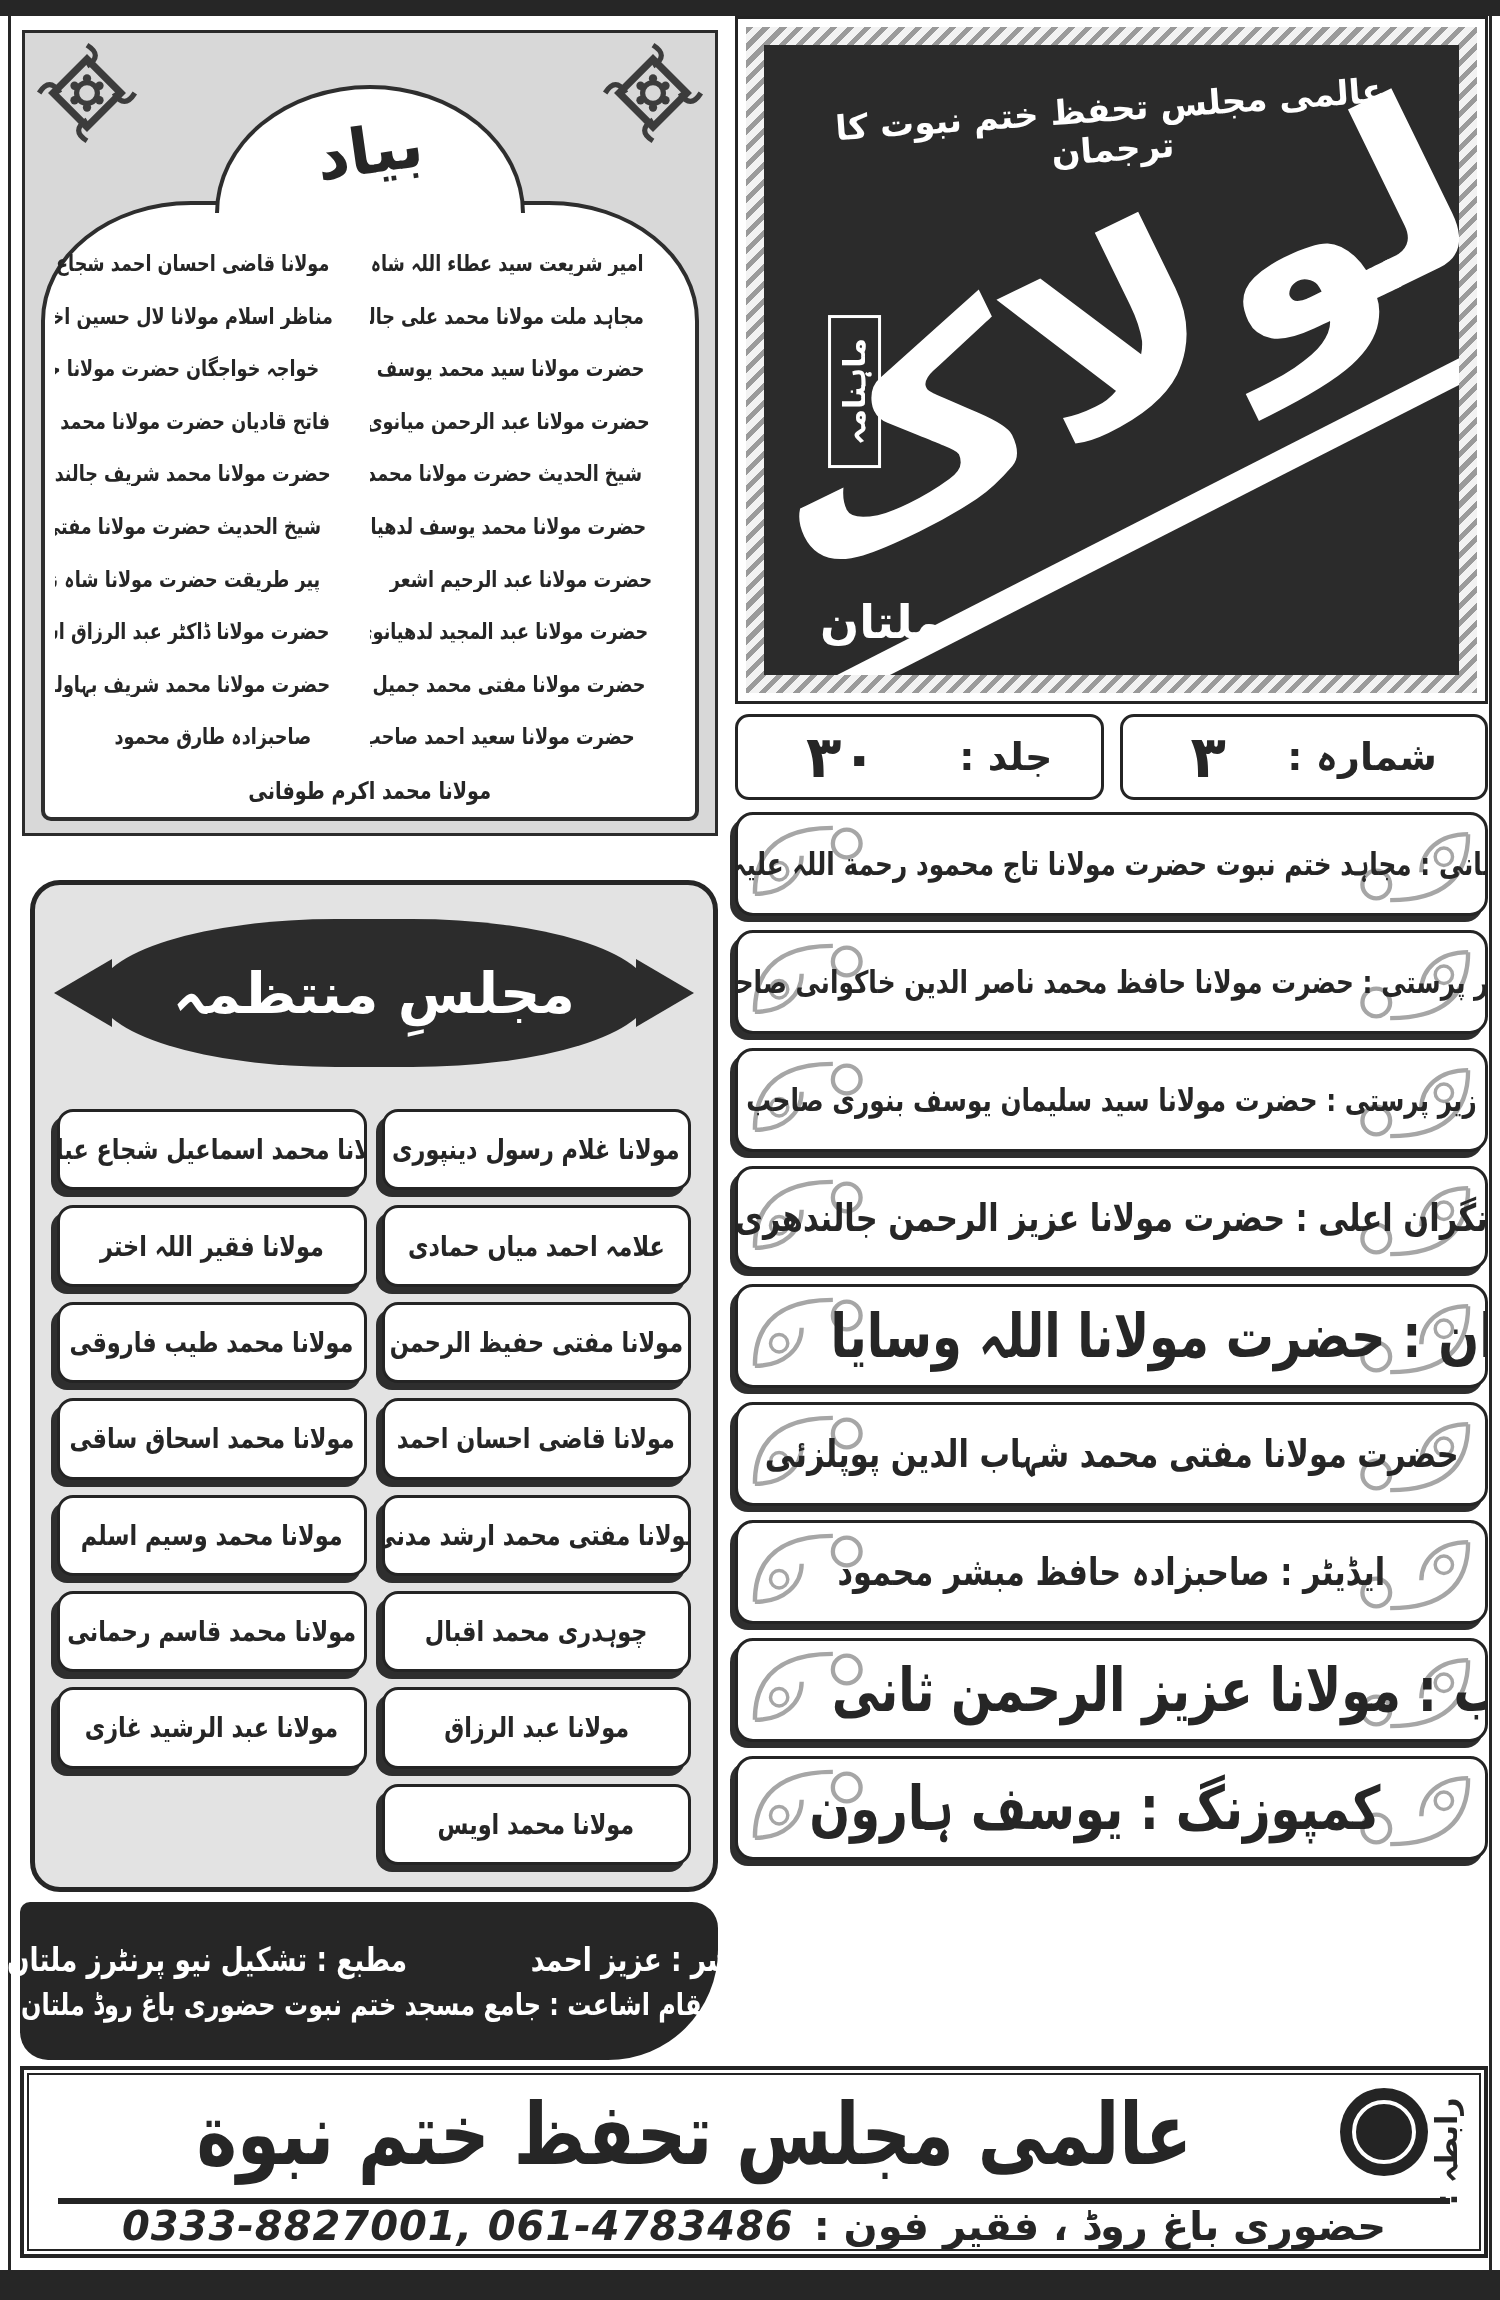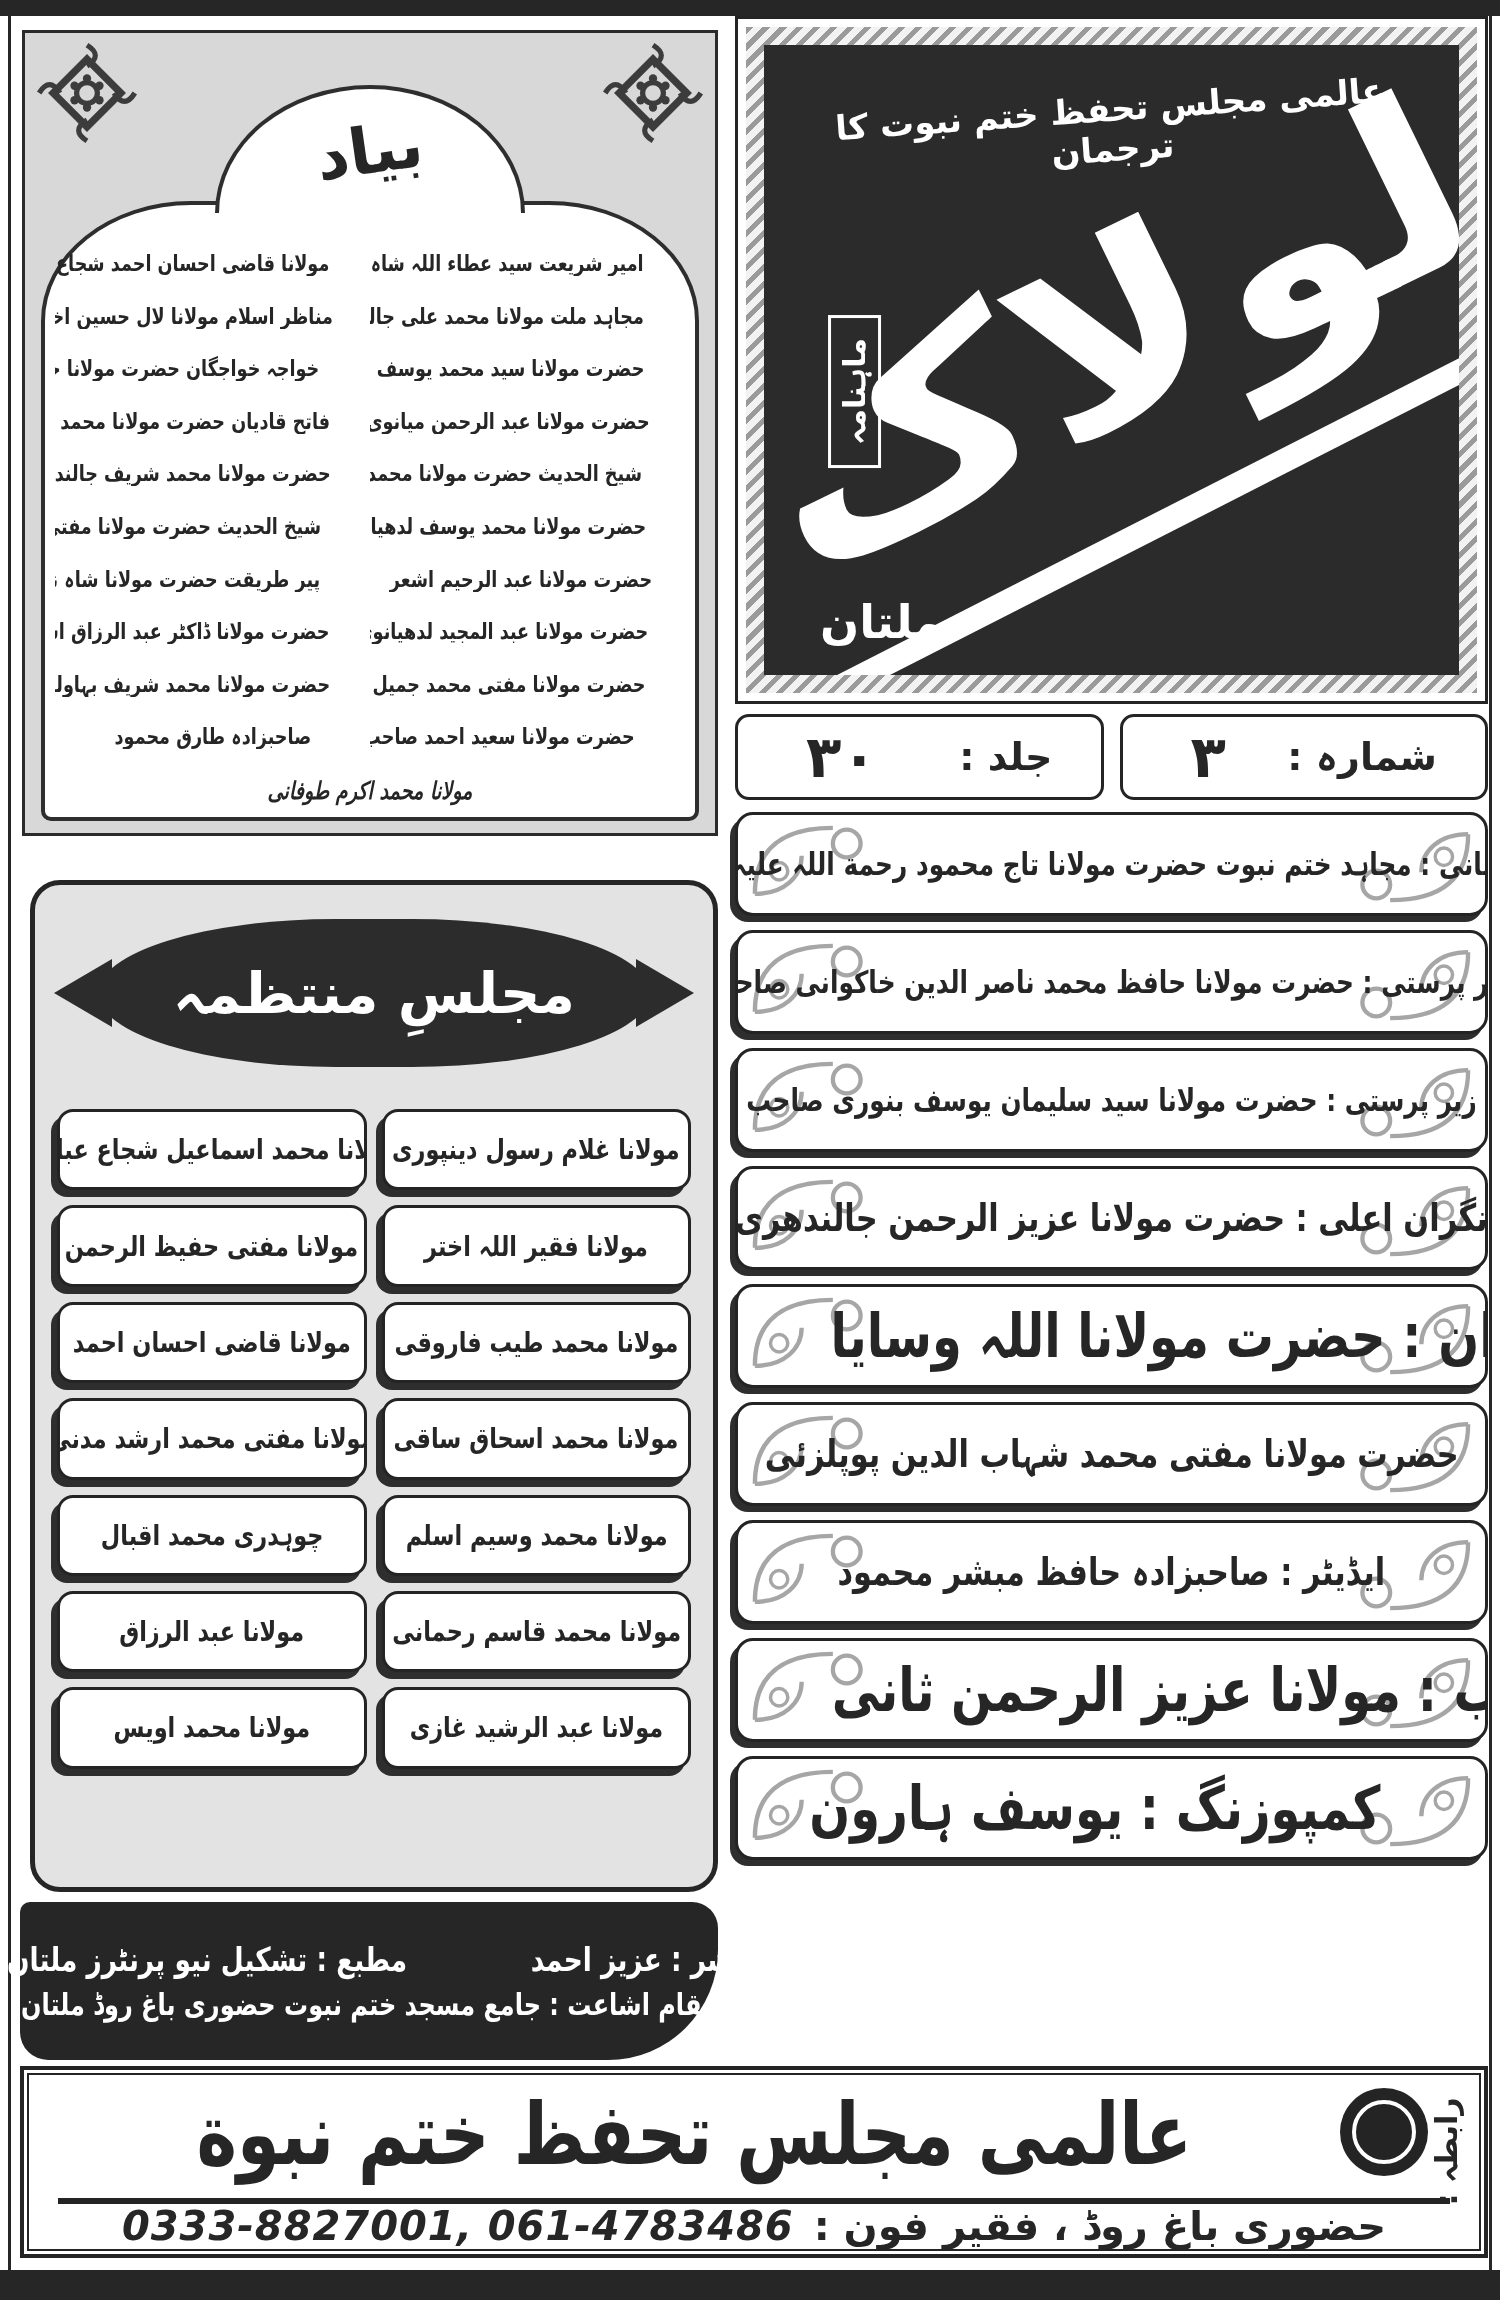--- a/index.html
+++ b/index.html
@@ -32,21 +32,21 @@
   .bump .hdr { font-size:64px; font-weight:bold; transform:rotate(-8deg); }
   .names-panel {
     position:absolute; left:16px; right:16px; top:168px; bottom:12px;
     background:#fff; border:4px solid #2e2e2e;
     border-radius:150px 150px 10px 10px / 120px 120px 10px 10px; z-index:1;
     padding:46px 10px 12px;
     display:flex; flex-direction:column; justify-content:space-between;
   }
   .nrow { display:flex; direction:rtl; }
   .ncell { width:50%; text-align:center; font-weight:bold; font-size:22px; white-space:nowrap; overflow:hidden; }
-  .nfinal { text-align:center; font-weight:bold; font-size:24px;font-style:italic; }
+  .nfinal { text-align:center; font-weight:bold; font-size:24px; }
 
   
   .council {
     position:absolute; left:30px; top:880px; width:688px; height:1012px;
     background:#e3e3e3; border:5px solid #262626; border-radius:30px;
   }
   .cartouche {
     position:relative; margin:34px auto 0; width:552px; height:148px;
     background:#2c2c2c; border-radius:50% 50% 50% 50% / 58% 58% 58% 58%;
     display:flex; align-items:center; justify-content:center;
@@ -393,20 +393,23 @@
     <span>مجلسِ منتظمہ</span>
   </div>
   <div class="cgrid">
     <div class="ccell">
         <span class="fit">مولانا غلام رسول دینپوری</span>
       </div>
     <div class="ccell">
         <span class="fit">مولانا محمد اسماعیل شجاع عبادی</span>
       </div>
     <div class="ccell">
+        <span class="fit">علامہ احمد میاں حمادی</span>
+      </div>
+    <div class="ccell">
         <span class="fit">مولانا فقیر اللہ اختر</span>
       </div>
     <div class="ccell">
         <span class="fit">مولانا مفتی حفیظ الرحمن</span>
       </div>
     <div class="ccell">
         <span class="fit">مولانا محمد طیب فاروقی</span>
       </div>
     <div class="ccell">
         <span class="fit">مولانا قاضی احسان احمد</span>

